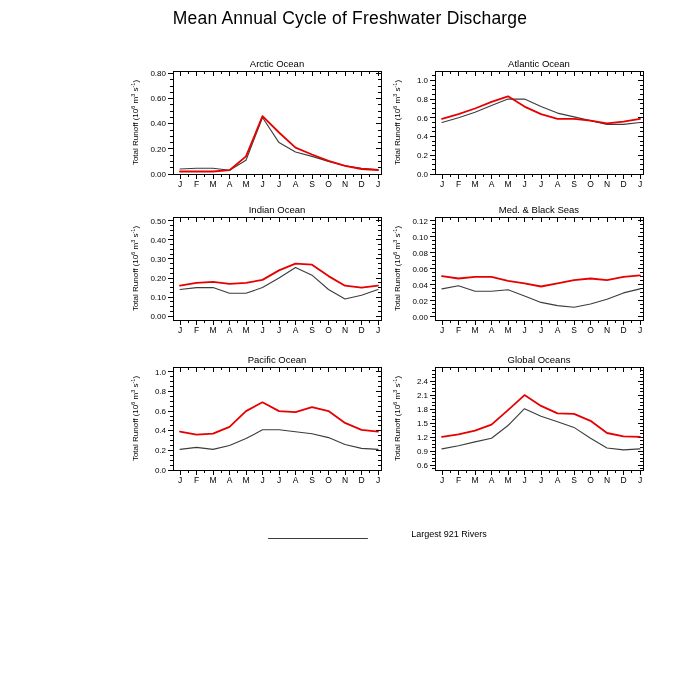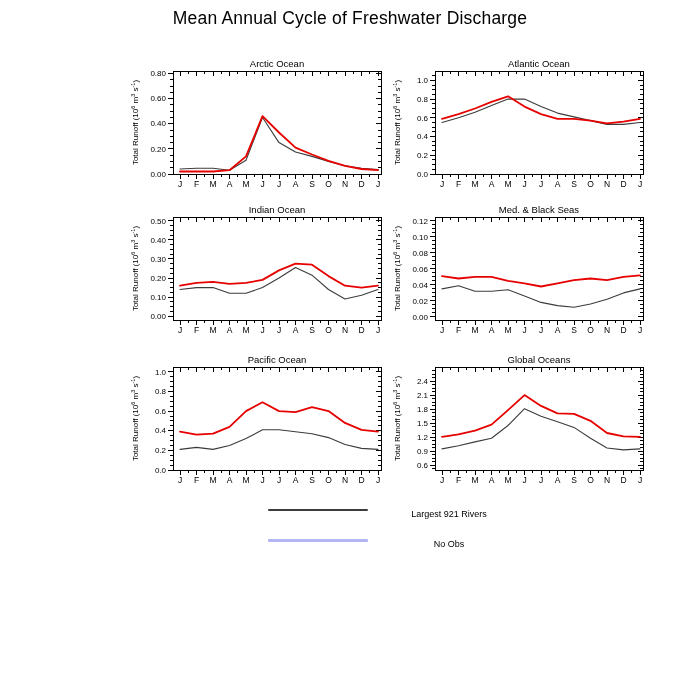--- a/index.html
+++ b/index.html
@@ -13,21 +13,21 @@
     font-size:17.5px;font-weight:500;letter-spacing:0.2px;
   }
   .subplot{position:absolute;width:262px;height:142px;}
   .subplot svg{display:block;width:262px;height:142px;}
   #sp0{left:86px;top:40px;}  #sp1{left:348px;top:40px;}
   #sp2{left:86px;top:186px;} #sp3{left:348px;top:186px;}
   #sp4{left:86px;top:336px;} #sp5{left:348px;top:336px;}
   .legend{
     position:absolute;left:268px;top:509px;width:262px;
   }
-  .legend-row{display:flex;align-items:flex-start;height:30px;}
+  .legend-row{display:flex;align-items:flex-end;height:30px;}
   .legend-line{width:100px;flex:0 0 100px;border-radius:1px;}
   .legend-label{flex:1;text-align:center;font-size:9px;white-space:nowrap;}
 </style>
 </head>
 <body>
 
 <div class="figure-title">Mean Annual Cycle of Freshwater Discharge</div>
 
 <figure class="subplot" id="sp0">
     <svg viewBox="0 0 262 142">
@@ -779,17 +779,13 @@
       <text x="151" y="11" text-anchor="middle" font-size="9.5" fill="#000000">Global Oceans</text>
       <text x="12" y="66.5" text-anchor="middle" font-size="8" fill="#000000" transform="rotate(-90 12 66.5)"><tspan>Total Runoff (10</tspan><tspan dy="-3" font-size="5.5">6</tspan><tspan dy="3"> m</tspan><tspan dy="-3" font-size="5.5">3</tspan><tspan dy="3"> s</tspan><tspan dy="-3" font-size="5.5">-1</tspan><tspan dy="3">)</tspan></text>
     </svg>
   </figure>
 
 <div class="legend">
   <div class="legend-row">
     <span class="legend-line" style="height: 1.5px; background: rgb(60, 60, 60);"></span>
     <span class="legend-label">Largest 921 Rivers</span>
   </div>
-  <div class="legend-row">
-    <span class="legend-line" style="height: 3px; background: rgb(179, 182, 242);"></span>
-    <span class="legend-label">No Obs</span>
-  </div>
 </div>
 
 </body></html>

